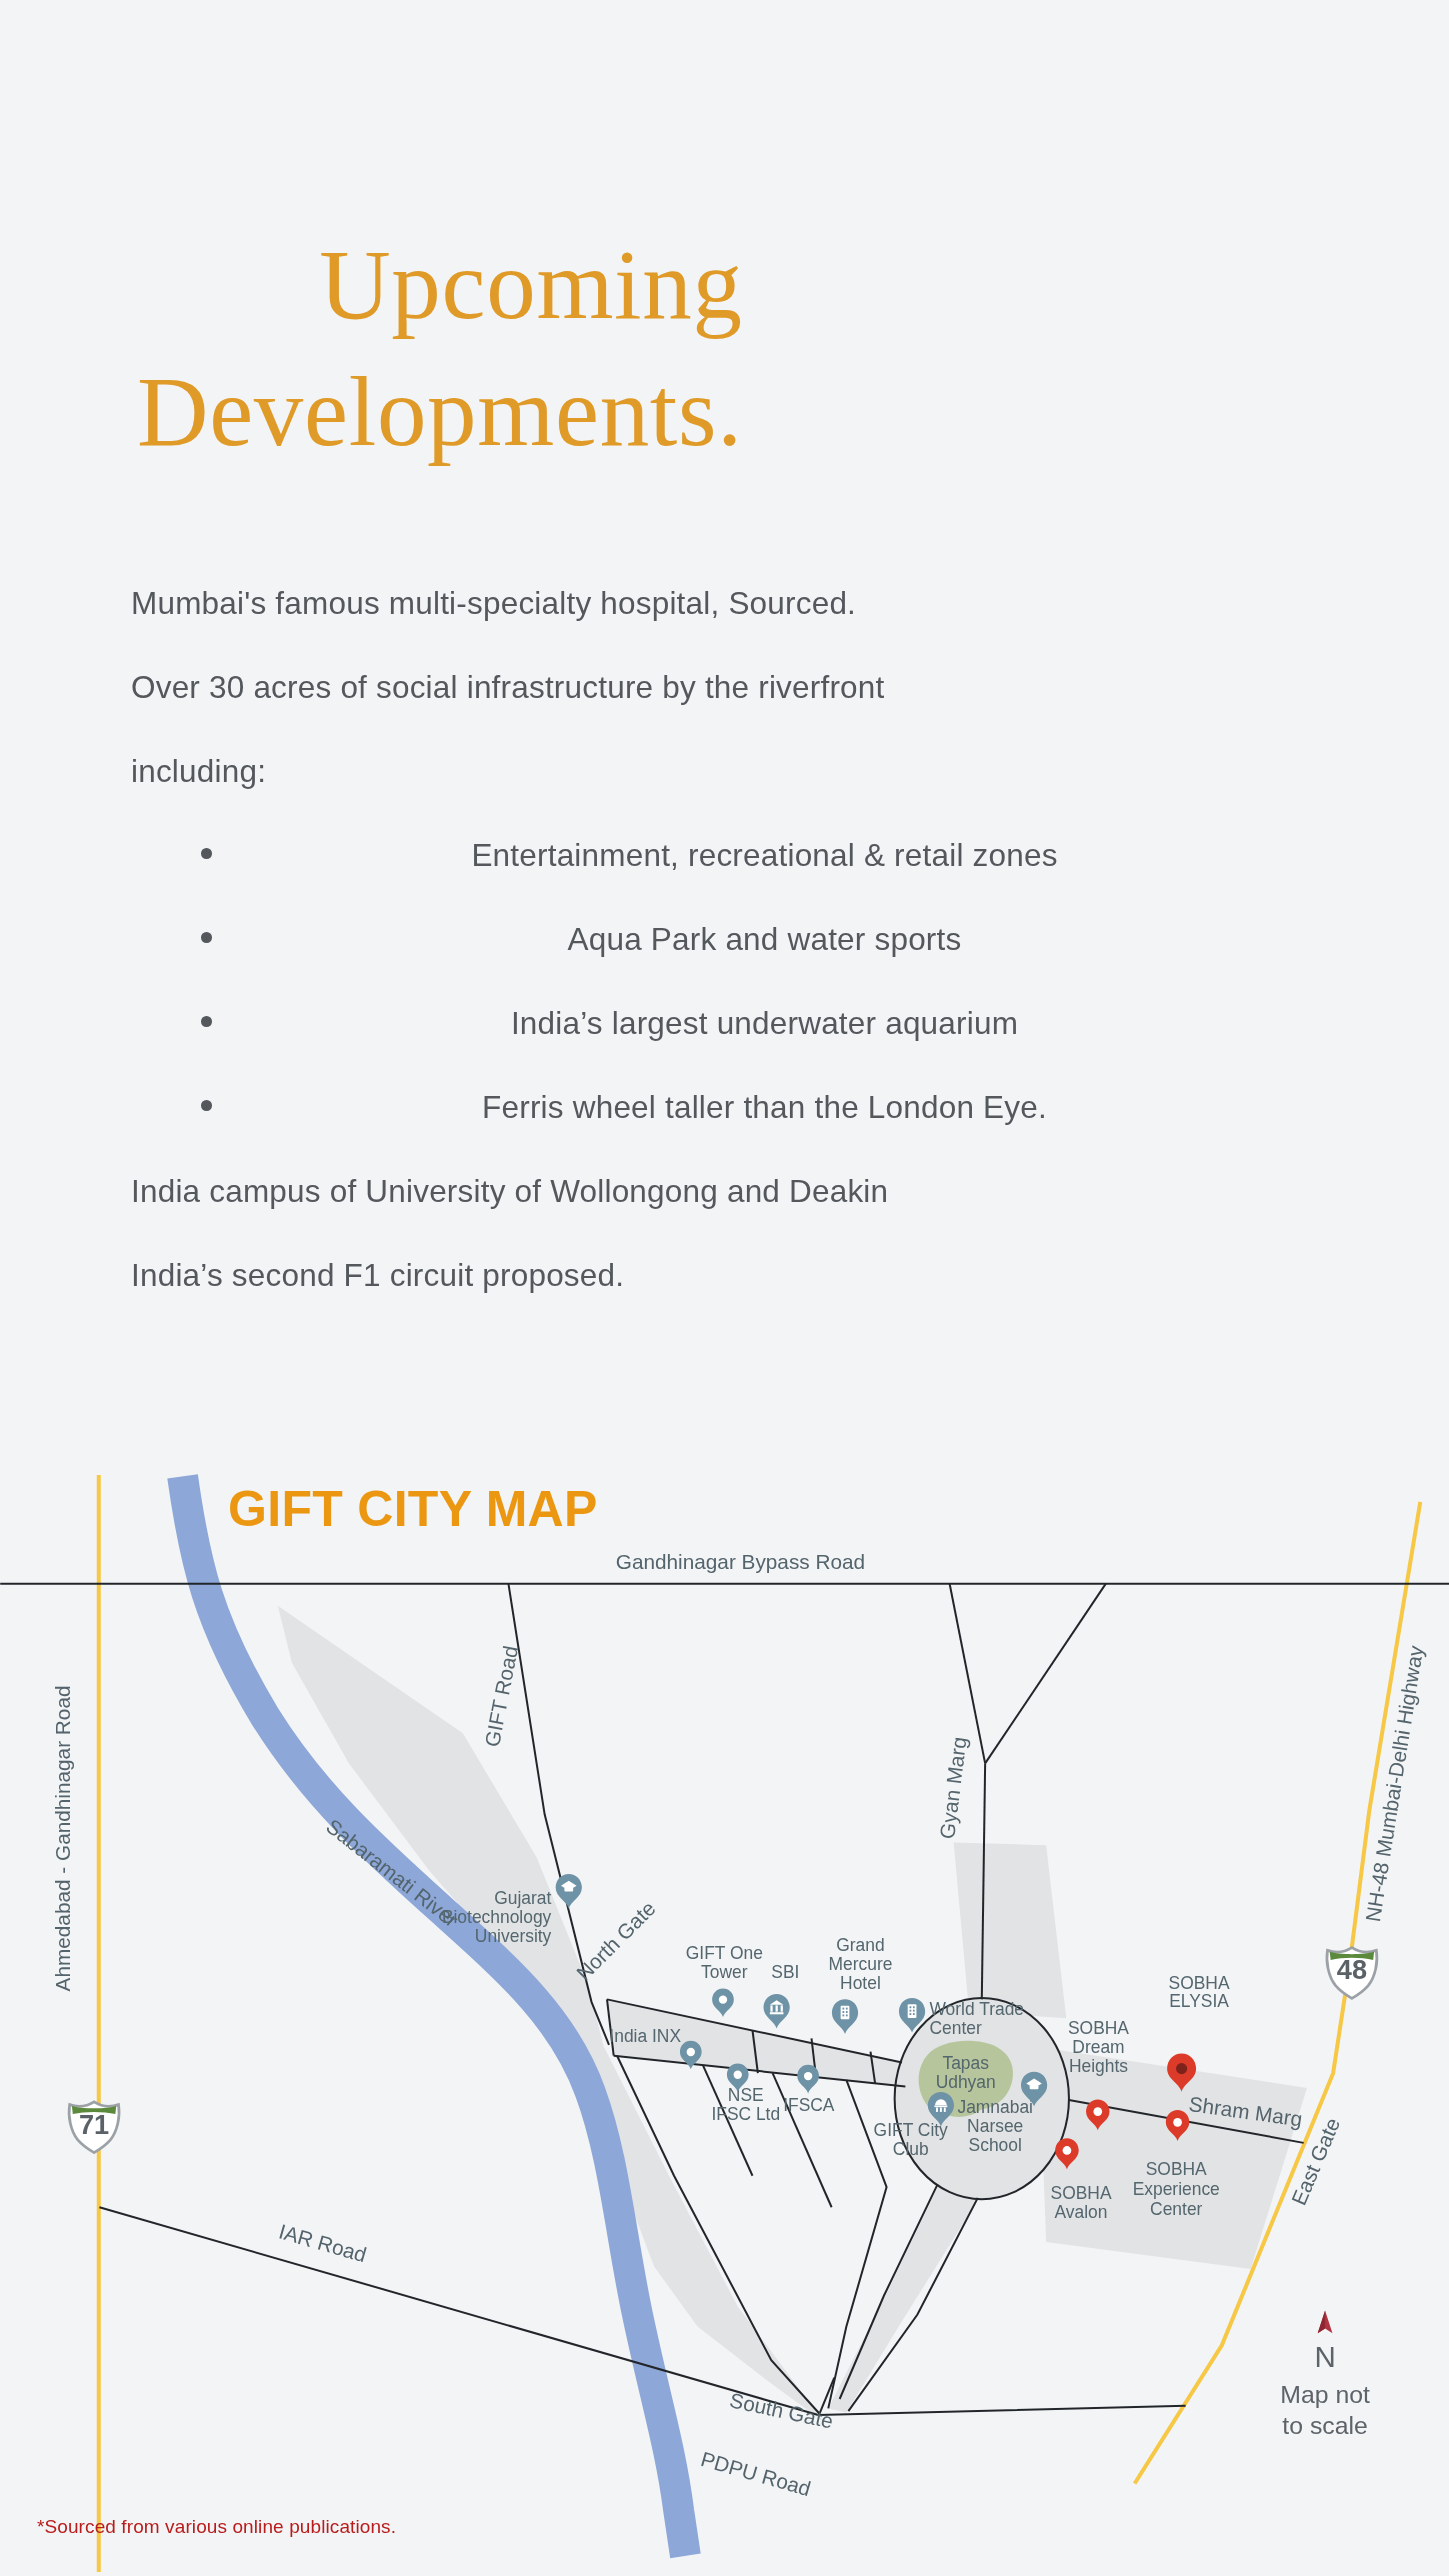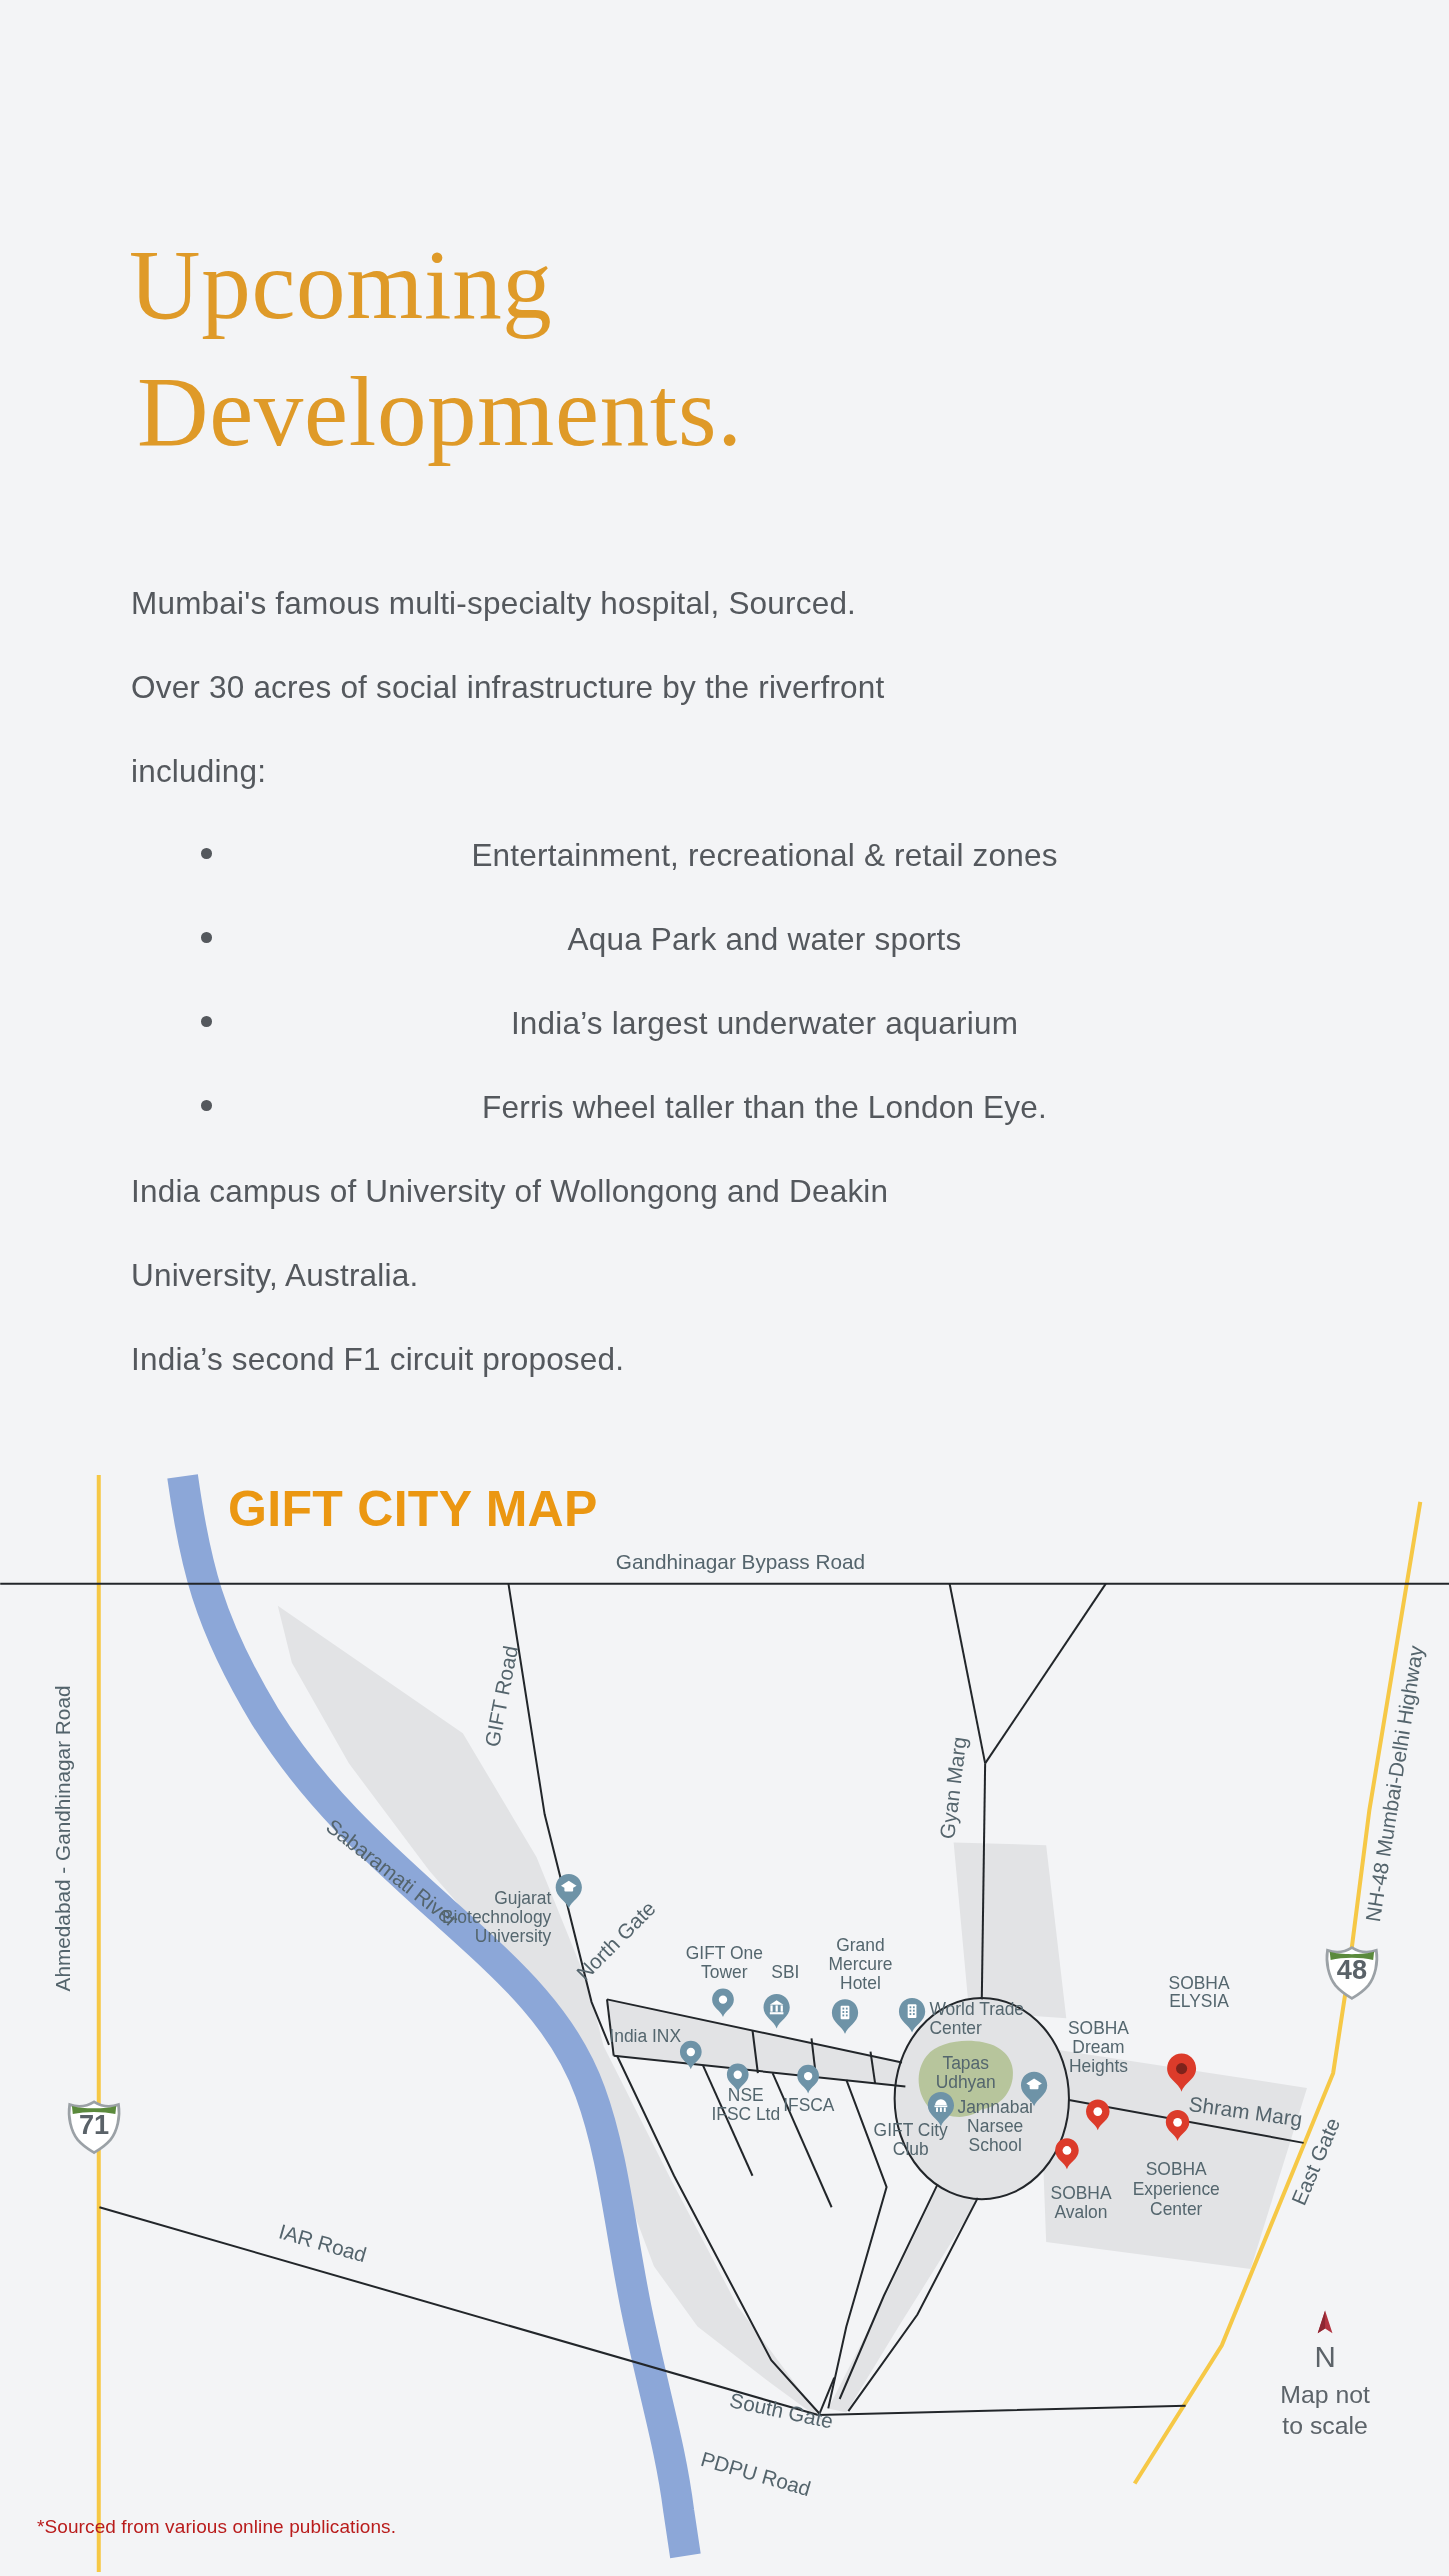--- a/index.html
+++ b/index.html
@@ -31,36 +31,35 @@
 
   
   .footer{position:absolute;left:37px;top:2516px;font-size:19px;color:#b91c1c;letter-spacing:0.1px;}
 </style>
 </head>
 <body>
 
 <div class="page">
 
   <h1 class="headline" style="margin:0;">
-    <span style="display:block;">Upcoming</span>
+    <span style="display:block;text-align:right;">Upcoming</span>
     <span style="display:block;margin-left:8px;">Developments.</span>
   </h1>
 
   <div class="intro">
     <p>Mumbai's famous multi-specialty hospital, Sourced.</p>
     <p>Over 30 acres of social infrastructure by the riverfront</p>
     <p>including:</p>
     <ul class="bullets">
       <li><span class="bullet-dot"></span><span>Entertainment, recreational &amp; retail zones</span></li>
       <li><span class="bullet-dot"></span><span>Aqua Park and water sports</span></li>
       <li><span class="bullet-dot"></span><span>India’s largest underwater aquarium</span></li>
       <li><span class="bullet-dot"></span><span>Ferris wheel taller than the London Eye.</span></li>
     </ul>
     <p>India campus of University of Wollongong and Deakin</p>
-    <p>University, Australia.</p>
     <p>India’s second F1 circuit proposed.</p>
   </div>
 
   <div class="map-title">GIFT CITY MAP</div>
 
   <svg class="map" width="1450" height="2576" viewBox="0 0 2162 3842">
 
     <g fill="#E2E3E5" stroke="none">
       <path d="M414,2395 L690,2585 L800,2770 L876,2958 L900,3052 L1000,3250 L1100,3440 L1228,3612 L1150,3555 L1040,3470 L975,3380 L930,3260 L880,3130 L820,3020 L740,2905 L640,2790 L520,2630 L435,2480 Z"></path>
       <path d="M905,2982 L1345,3076 L1350,3112 L915,3066 Z"></path>

